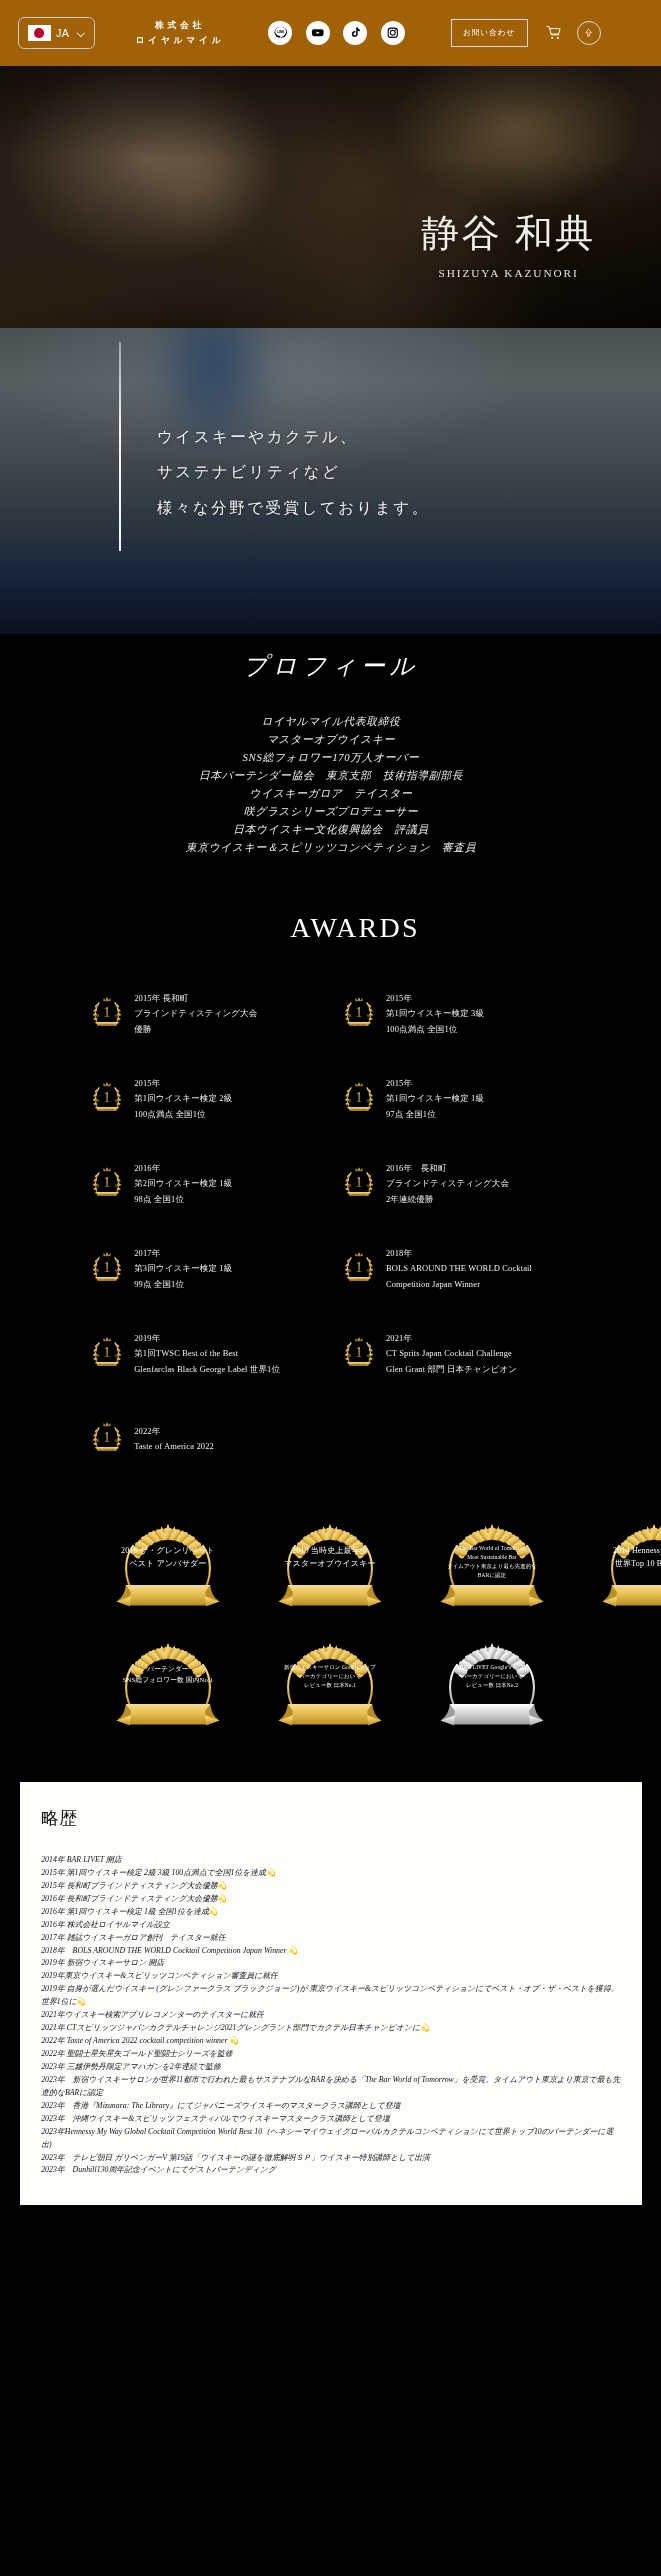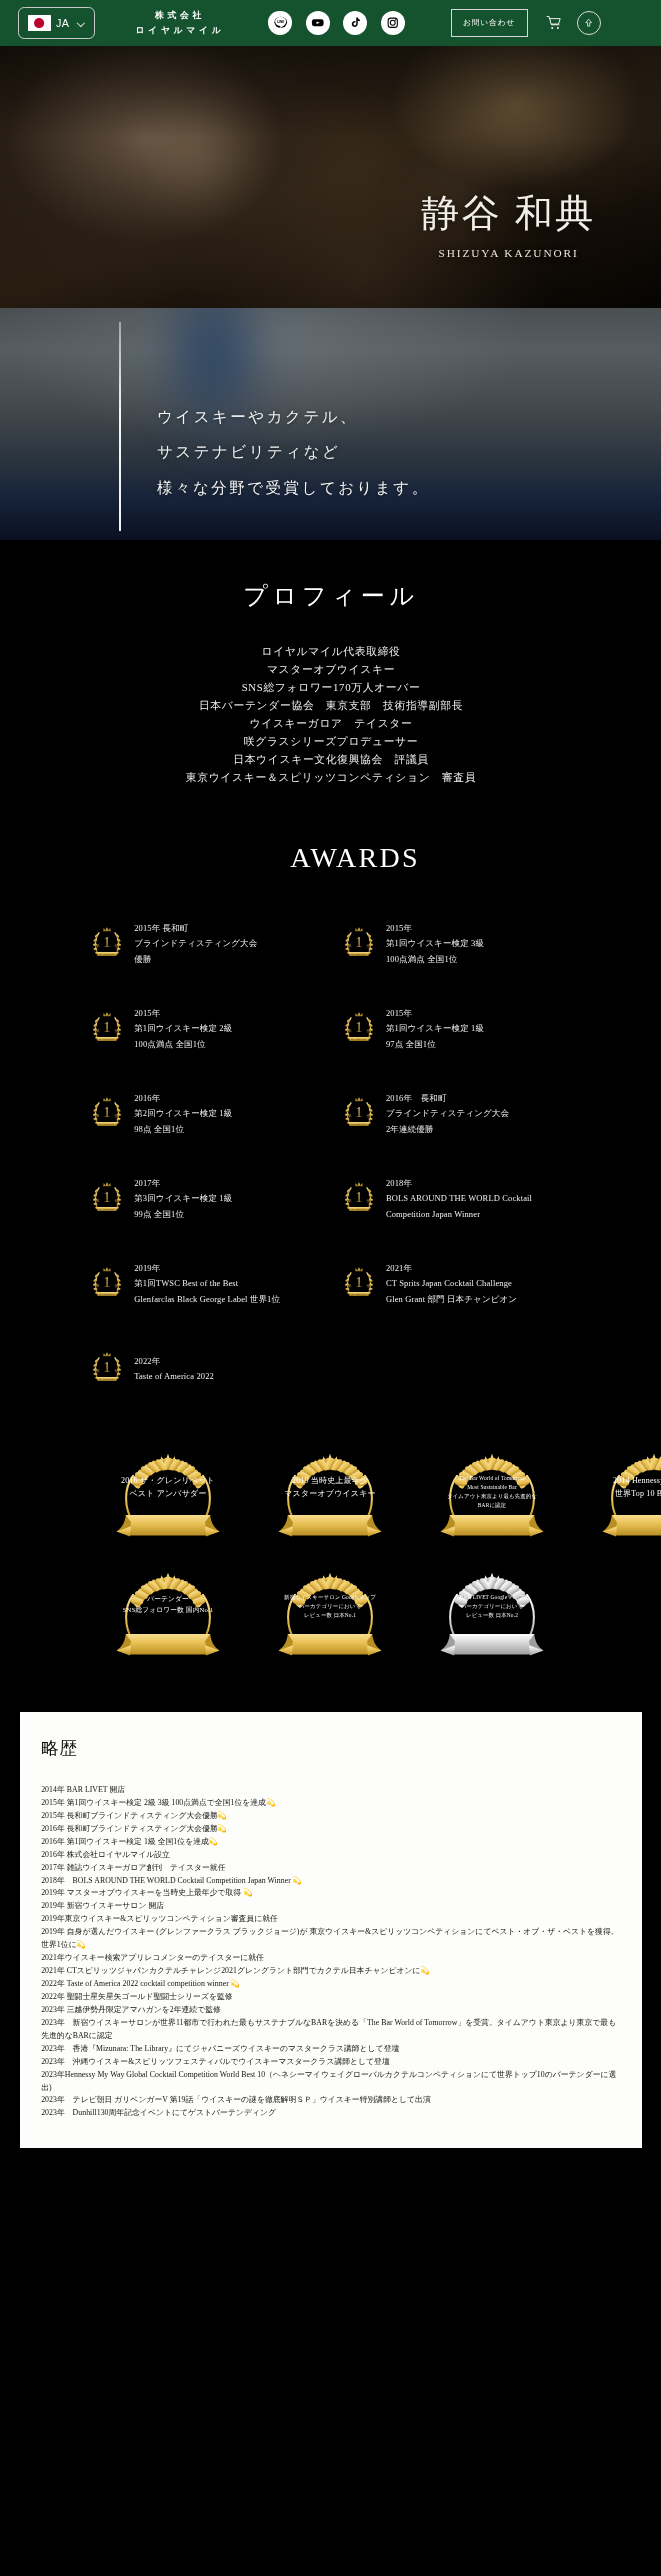--- a/index.html
+++ b/index.html
@@ -9,22 +9,22 @@
     background: #000;
     font-family: "Liberation Serif", "DejaVu Serif", serif;
     color: #fff;
     -webkit-font-smoothing: antialiased;
   }
   body { width: 662px; overflow-x: hidden; }
 
   
   .site-header {
     position: relative;
-    height: 46px;
-    background: #14532d;
+    height: 66px;
+    background: #a16207;
     display: flex;
     align-items: center;
     padding: 0 17.5px;
     gap: 0;
     z-index: 40;
   }
   .lang-switch {
     display: flex; align-items: center; gap: 5.2px;
     border: 0.5px solid #c9c9c9;
     border-radius: 6.2px;
@@ -114,21 +114,21 @@
     text-shadow: 0 1px 9.3px rgba(0,0,0,.6);
     font-weight: 400;
   }
   .hero-name-en {
     margin-top: 8.2px; font-size: 11.3px; letter-spacing: .17em; color: #e9e5dc;
     text-shadow: 0 1px 6.2px rgba(0,0,0,.6);
   }
 
   
   .quote-band {
-    position: relative; height: 232px; overflow: hidden;
+    position: relative; height: 306px; overflow: hidden;
     background:
       radial-gradient(ellipse 361px 155px at 40% 12%, rgba(118,128,138,.5) 0%, rgba(0,0,0,0) 72%),
       linear-gradient(to bottom, #4a4f52 0%, #565c5f 18%, #44494d 42%, #2c3640 64%, #16233a 82%, #0a1020 100%);
   }
   .quote-band::before{
     content:""; position:absolute; left:22%; top:-10%;
     width: 134px; height: 175px; border-radius: 50% 50% 45% 45%;
     background: radial-gradient(ellipse at 50% 40%, rgba(32,60,96,.85), rgba(30,50,80,0) 70%);
     filter: blur(15.5px);
   }
@@ -137,21 +137,21 @@
     background: linear-gradient(to bottom, rgba(255,255,255,.45) 0%, rgba(255,255,255,.95) 42%, rgba(255,255,255,.95) 100%);
   }
   .quote-text {
     position: absolute; left: 157px; top: 91px;
     font-size: 15.5px; line-height: 2.28; letter-spacing: .16em; color: #f4f4f2;
     text-shadow: 0 0.5px 4.1px rgba(0,0,0,.45);
   }
 
   
   .section-dark { background: #000; }
-  .profile { padding: 40px 0 30px; text-align: center; }
+  .profile { padding: 16px 0 30px; text-align: center; font-style: italic; }
   .profile-title {
     font-size: 24px; letter-spacing: .2em; color: #fff; margin-bottom: 33px; font-weight: 400;
   }
   .profile-list { display: flex; flex-direction: column; gap: 4px; }
   .profile-item { font-size: 10.8px; letter-spacing: .06em; color: #f1f1f1; }
 
   
   .awards { padding: 27px 0 20.6px; text-align: center; }
   .awards-title {
     font-size: 28px; letter-spacing: .08em; color: #fff; margin-bottom: 45px; font-weight: 400; padding-left: 48px;
@@ -186,21 +186,21 @@
 
   
   .history-wrap { padding: 4.1px 19.6px 36px; }
   .history-card {
     background: #fdfdfb; color: #14110d;
     padding: 24px 21.6px 28px;
   }
   .history-title { font-size: 17.5px; letter-spacing: .04em; margin-bottom: 24px; font-weight: 400; }
   .history-list { display: flex; flex-direction: column; }
   .history-item {
-    font-size: 7.8px; line-height: 1.66; letter-spacing: .005em; color: #111;
+    font-size: 7.8px; line-height: 1.66; letter-spacing: .005em; color: #111; font-style: italic;
   }
 </style>
 </head>
 <body>
 
 <header class="site-header">
 
   <div class="lang-switch">
     <span class="flag-jp"></span>
     <span class="lang-code">JA</span>
@@ -1127,21 +1127,20 @@
     <h2 class="history-title">略歴</h2>
     <div class="history-list" id="history-list">
         <div class="history-item">2014年 BAR LIVET 開店</div>
         <div class="history-item">2015年 第1回ウイスキー検定 2級 3級 100点満点で全国1位を達成💫</div>
         <div class="history-item">2015年 長和町ブラインドティスティング大会優勝💫</div>
         <div class="history-item">2016年 長和町ブラインドティスティング大会優勝💫</div>
         <div class="history-item">2016年 第1回ウイスキー検定 1級 全国1位を達成💫</div>
         <div class="history-item">2016年 株式会社ロイヤルマイル設立</div>
         <div class="history-item">2017年 雑誌ウイスキーガロア創刊　テイスター就任</div>
         <div class="history-item">2018年　BOLS AROUND THE WORLD Cocktail Competition Japan Winner 💫</div>
-        <div class="history-item">2019年 マスターオブウイスキーを当時史上最年少で取得 💫</div>
         <div class="history-item">2019年 新宿ウイスキーサロン 開店</div>
         <div class="history-item">2019年東京ウイスキー&amp;スピリッツコンペティション審査員に就任</div>
         <div class="history-item">2019年 自身が選んだウイスキー (グレンファークラス ブラックジョージ)が 東京ウイスキー&amp;スピリッツコンペティションにてベスト・オブ・ザ・ベストを獲得。世界1位に💫</div>
         <div class="history-item">2021年ウイスキー検索アプリレコメンターのテイスターに就任</div>
         <div class="history-item">2021年 CTスピリッツジャパンカクテルチャレンジ2021グレングラント部門でカクテル日本チャンピオンに💫</div>
         <div class="history-item">2022年 Taste of America 2022 cocktail competition winner 💫</div>
         <div class="history-item">2022年 聖闘士星矢星矢ゴールド聖闘士シリーズを監修</div>
         <div class="history-item">2023年 三越伊勢丹限定アマハガンを2年連続で監修</div>
         <div class="history-item">2023年　新宿ウイスキーサロンが世界11都市で行われた最もサステナブルなBARを決める「The Bar World of Tomorrow」を受賞。タイムアウト東京より東京で最も先進的なBARに認定</div>
         <div class="history-item">2023年　香港『Mizunara: The Library』にてジャパニーズウイスキーのマスタークラス講師として登壇</div>

